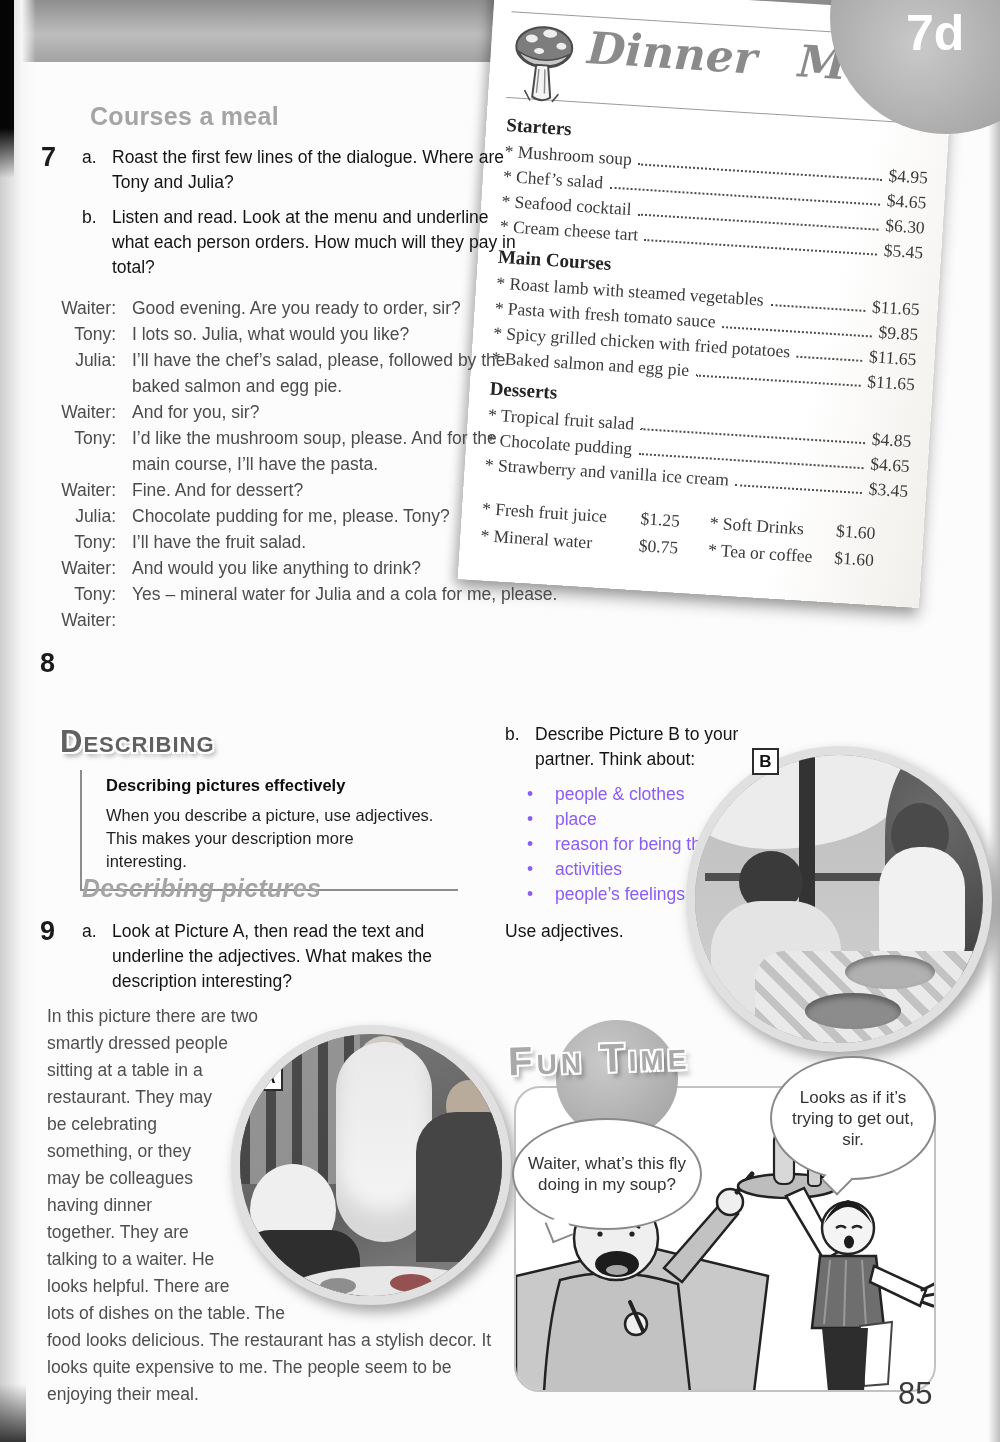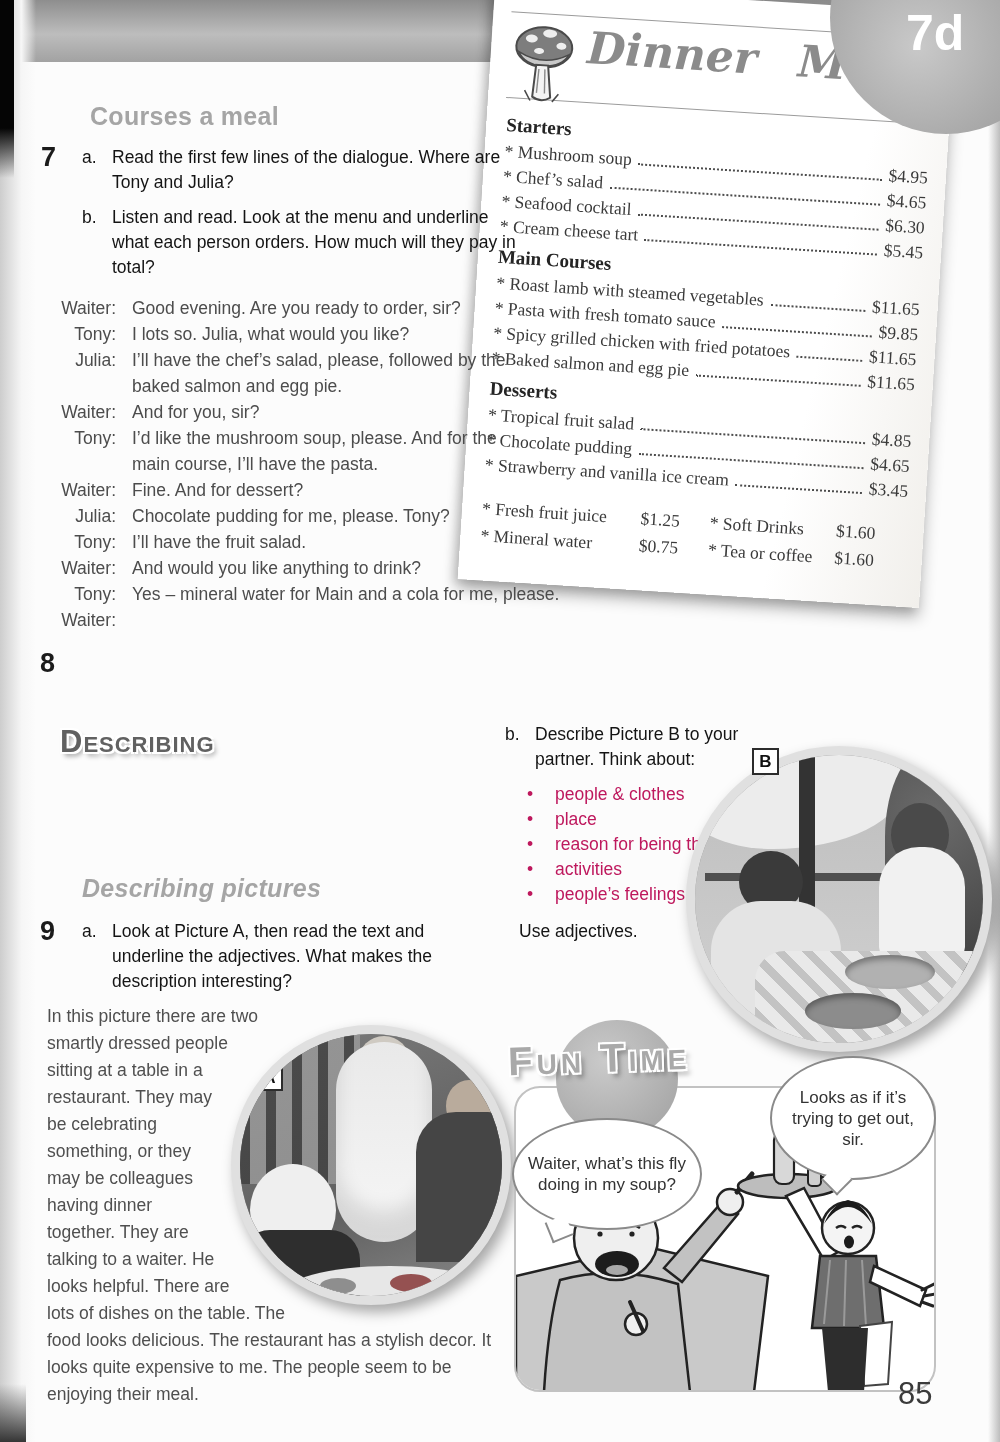--- a/index.html
+++ b/index.html
@@ -78,24 +78,24 @@
   .mi-name { flex:none; }
   .mi-dots { flex:1; border-bottom:2.2px dotted #4c4c4c; margin:0 7px 4px 7px; min-width:12px; }
   .mi-price { flex:none; }
   .menu-drinks { display:flex; margin-top:18px; font-size:17.5px; line-height:27px; }
   .drink-col1 { width:228px; }
   .drink-col2 { width:196px; margin-left:0; }
   .drink-row { display:flex; justify-content:space-between; padding-right:30px; }
 
   
   .bullets { margin:10px 0 0 20px; }
-  .bullet-row { display:flex; font-size:17.5px; line-height:25px; color:#be185d;align-items:center; }
+  .bullet-row { display:flex; font-size:17.5px; line-height:25px; color:#8b5cf6;align-items:center; }
   .bullet-row::before { content:"\2022"; flex:none; width:28px; padding-left:2px; }
   .bullet-text { flex:1; }
-  #ex9b-footer { margin-top:12px; font-size:17.5px; color:#141414;margin-left:14px; }
+  #ex9b-footer { margin-top:12px; font-size:17.5px; color:#141414; }
 
   
   .photo-ring { border-radius:50%; border:9px solid #e0e0e0; overflow:hidden; position:relative;
     box-shadow:5px 7px 14px rgba(0,0,0,0.35); background:#9a9a9a; }
   .pic-label { position:absolute; width:27px; height:27px; background:#fff; border:2px solid #2c2c2c;
     font-size:17px; font-weight:bold; color:#111; display:flex; align-items:center; justify-content:center;
     z-index:5; }
 
   
   #desc-para { position:absolute; left:47px; top:1003px; width:462px; font-size:17.5px; line-height:27px;
@@ -285,21 +285,21 @@
       </div>
     </div>
   </div>
 
   <h2 class="gray-heading" id="heading-ordering">Courses a meal</h2>
   <div class="ex-num" id="ex7-num">7</div>
 
   <div class="task" id="ex7a">
     <div class="task-row">
       <span class="task-letter">a.</span>
-      <span class="task-text">Read the first few lines of the dialogue. Where are Tony and Julia?</span>
+      <span class="task-text">Roast the first few lines of the dialogue. Where are Tony and Julia?</span>
     </div>
   </div>
   <div class="task" id="ex7b">
     <div class="task-row">
       <span class="task-letter">b.</span>
       <span class="task-text">Listen and read. Look at the menu and underline what each person orders. How much will they pay in total?</span>
     </div>
   </div>
 
   <div id="dialogue">
@@ -334,30 +334,34 @@
     <div class="d-row">
         <span class="d-speaker">Tony:</span>
         <span class="d-text">I’ll have the fruit salad.</span>
       </div>
     <div class="d-row">
         <span class="d-speaker">Waiter:</span>
         <span class="d-text">And would you like anything to drink?</span>
       </div>
     <div class="d-row">
         <span class="d-speaker">Tony:</span>
-        <span class="d-text nowrap">Yes – mineral water for Main and a cola for me, please.</span>
+        <span class="d-text nowrap">Yes – mineral water for Julia and a cola for me, please.</span>
       </div>
     <div class="d-row">
         <span class="d-speaker">Waiter:</span>
       </div>
   </div>
 
   <div class="ex-num" id="ex8-num">8</div>
 
   <div id="ss-logo">Describing</div>
+  <div id="ss-box">
+    <div class="ss-heading">Describing pictures effectively</div>
+    <div class="ss-body">When you describe a picture, use adjectives. This makes your description more interesting.</div>
+  </div>
 
   <h2 class="gray-heading" id="heading-describing">Describing pictures</h2>
   <div class="ex-num" id="ex9-num">9</div>
 
   <div class="task" id="ex9a">
     <div class="task-row">
       <span class="task-letter">a.</span>
       <span class="task-text">Look at Picture A, then read the text and underline the adjectives. What makes the description interesting?</span>
     </div>
   </div>

